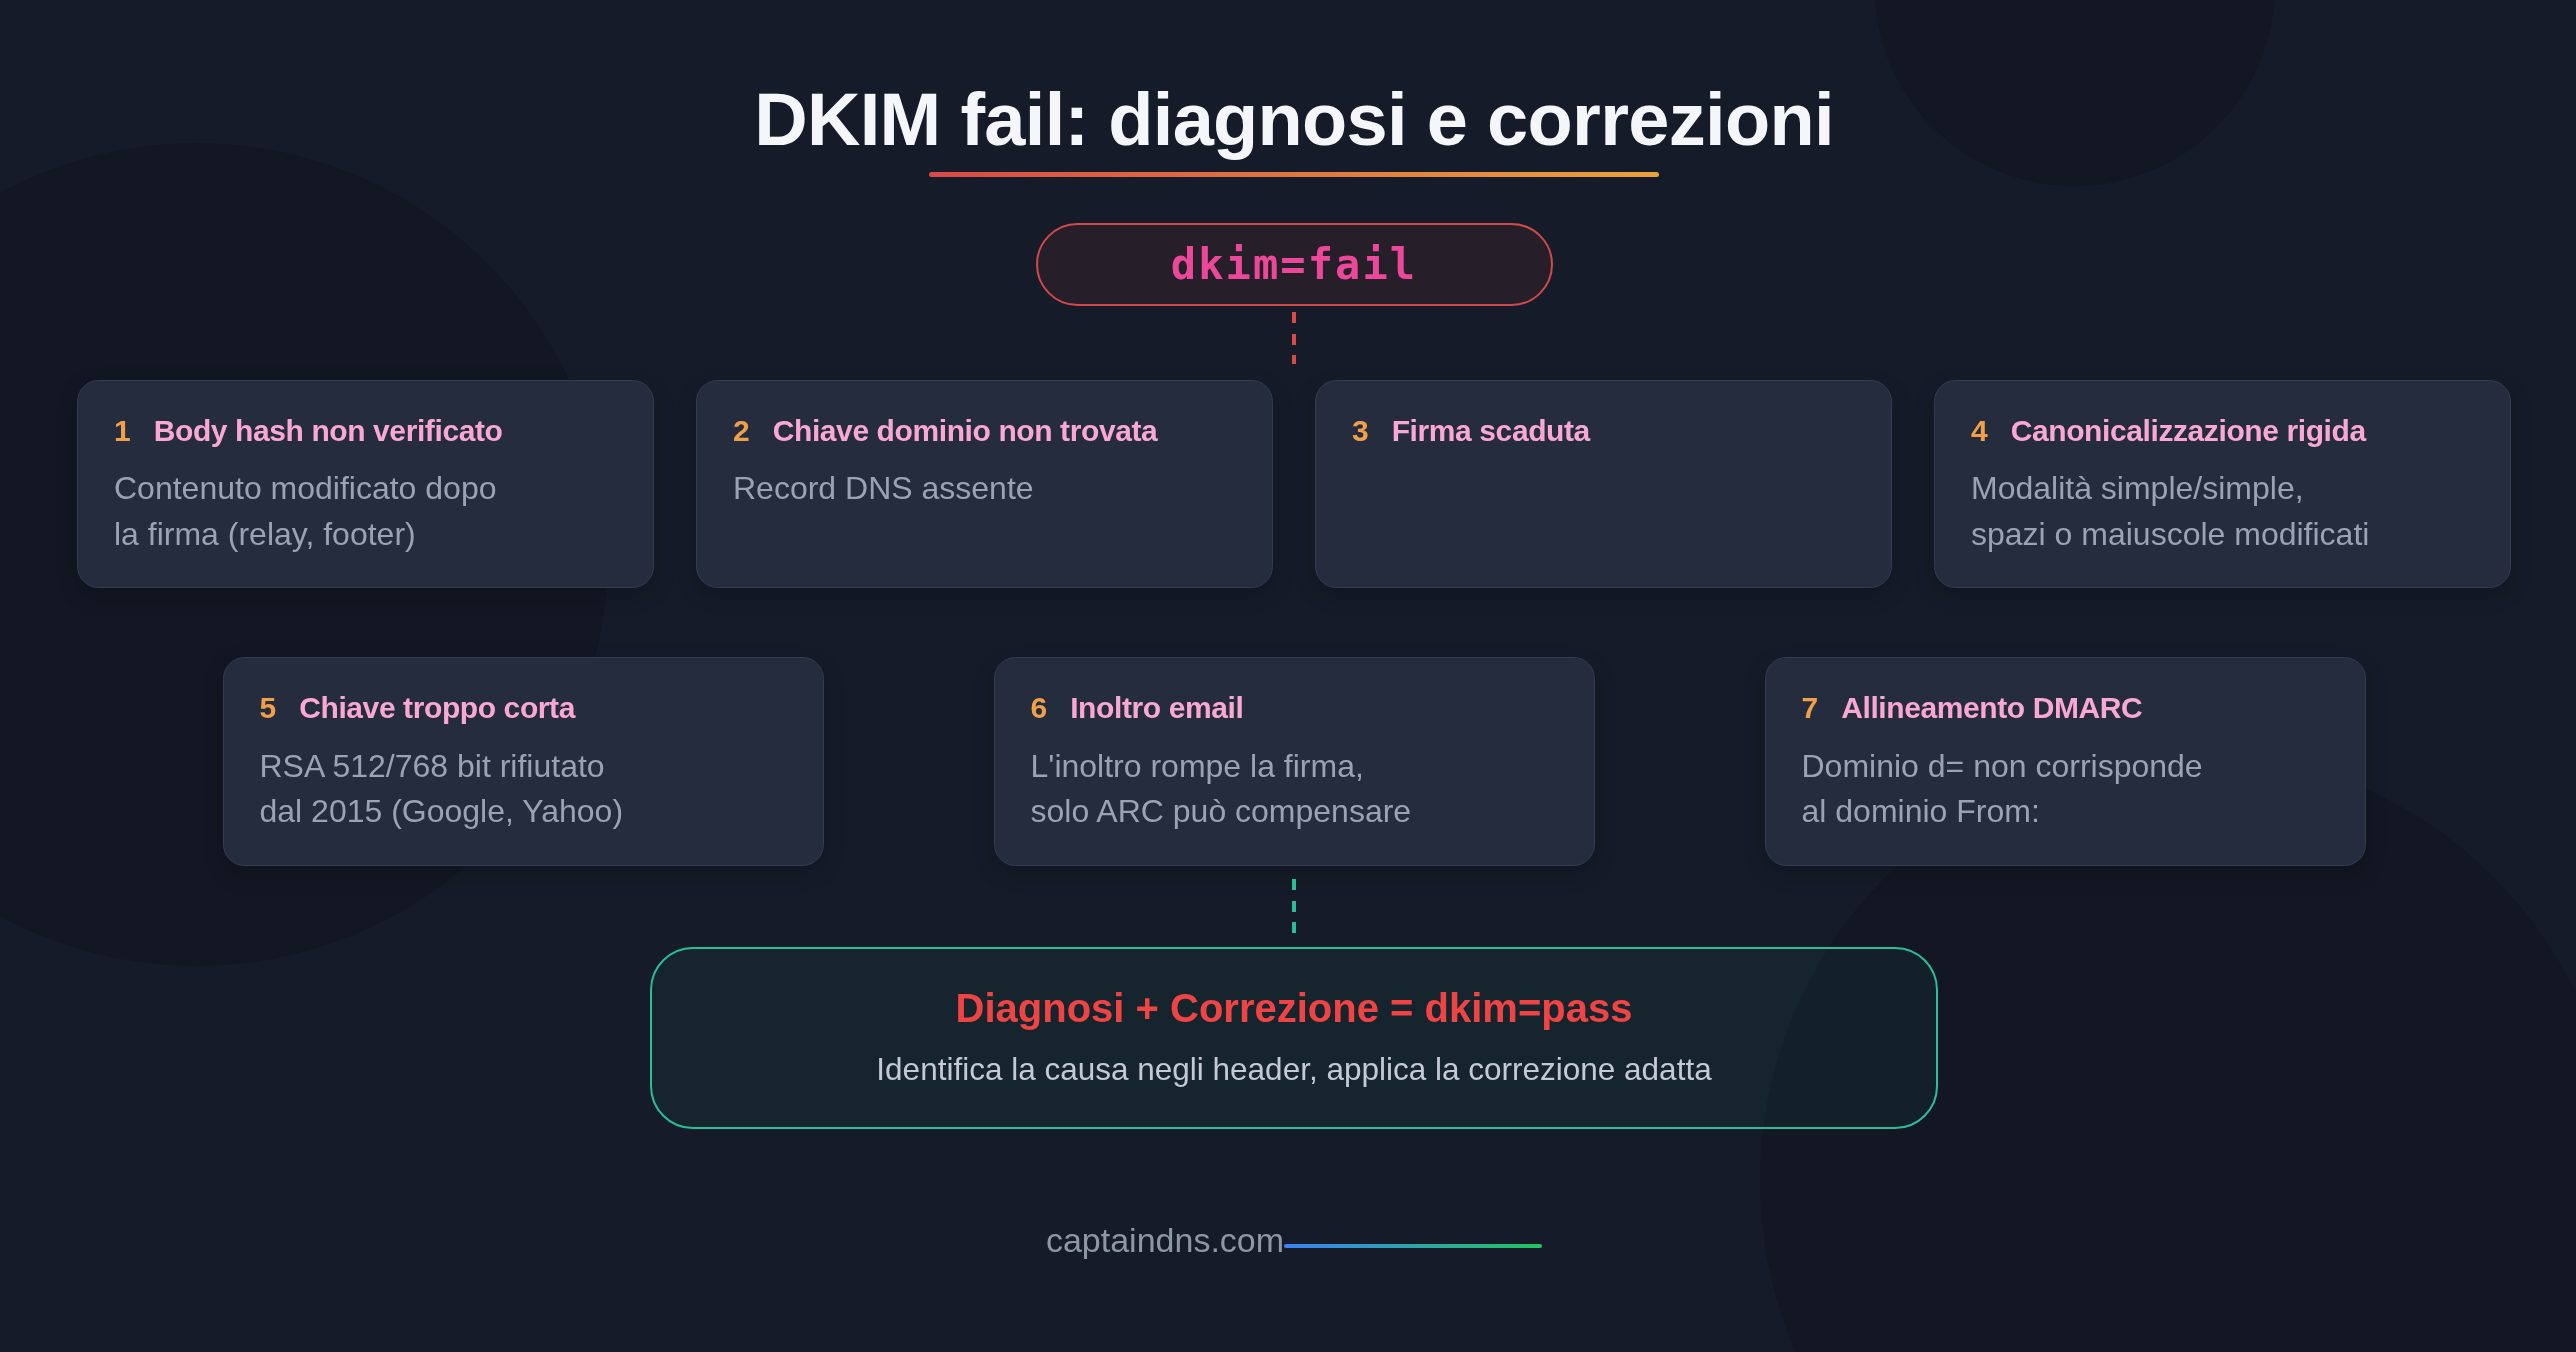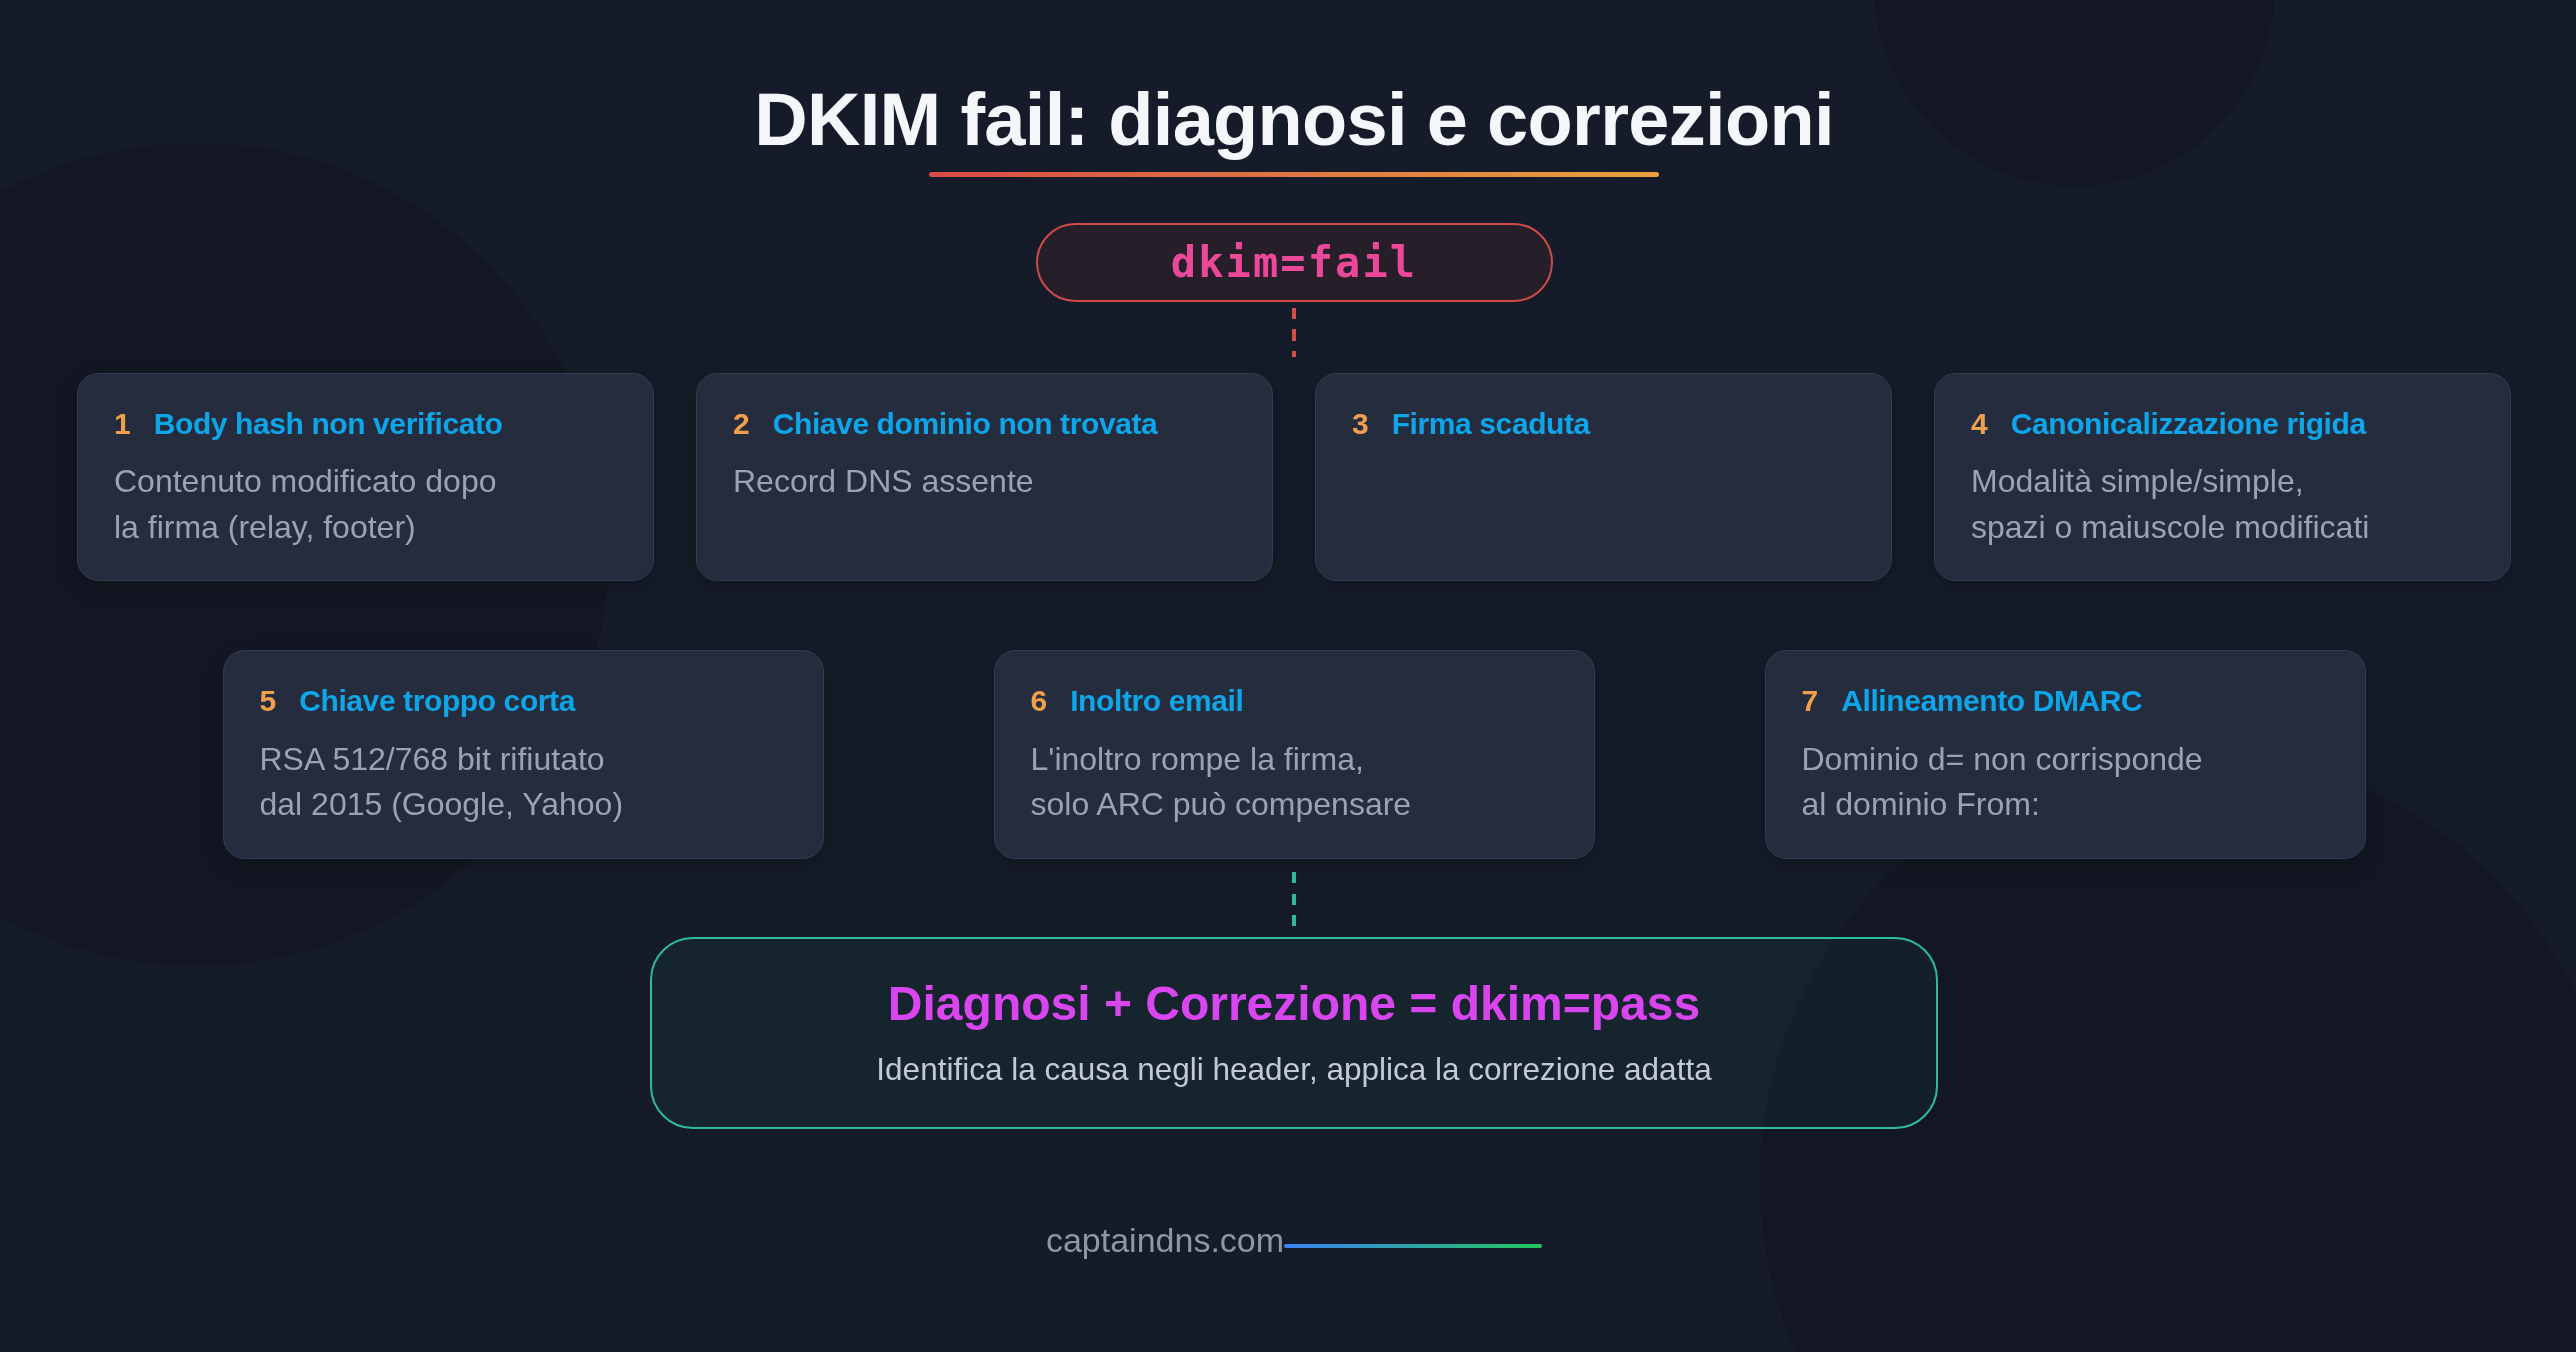--- a/index.html
+++ b/index.html
@@ -102,43 +102,43 @@
     gap: 23px;
   }
   .card-num {
     font-size: 30px;
     font-weight: 700;
     color: #f0a04b;
   }
   .card-title {
     font-size: 30px;
     font-weight: 700;
-    color: #0ea5e9;
+    color: #f9a8d4;
     letter-spacing: -0.4px;
   }
   .card-body {
     margin-top: 18.6px;
     font-size: 32px;
     line-height: 1.42;
     color: #9aa3b4;
   }
 
   .result-box {
     margin-top: 8.6px;
     width: 1288px;
     border: 2.9px solid #2dbd96;
     border-radius: 43px;
     background: rgba(45, 189, 150, 0.06);
     text-align: center;
     padding: 37px 43px 39px 43px;
   }
   .result-title {
-    font-size: 48px;
+    font-size: 40px;
     font-weight: 700;
-    color: #d946ef;
+    color: #ef4444;
   }
   .result-subtitle {
     margin-top: 20px;
     font-size: 31.5px;
     color: #c4cad4;
   }
 
   .footer {
     margin-top: 92px;
     display: flex;

